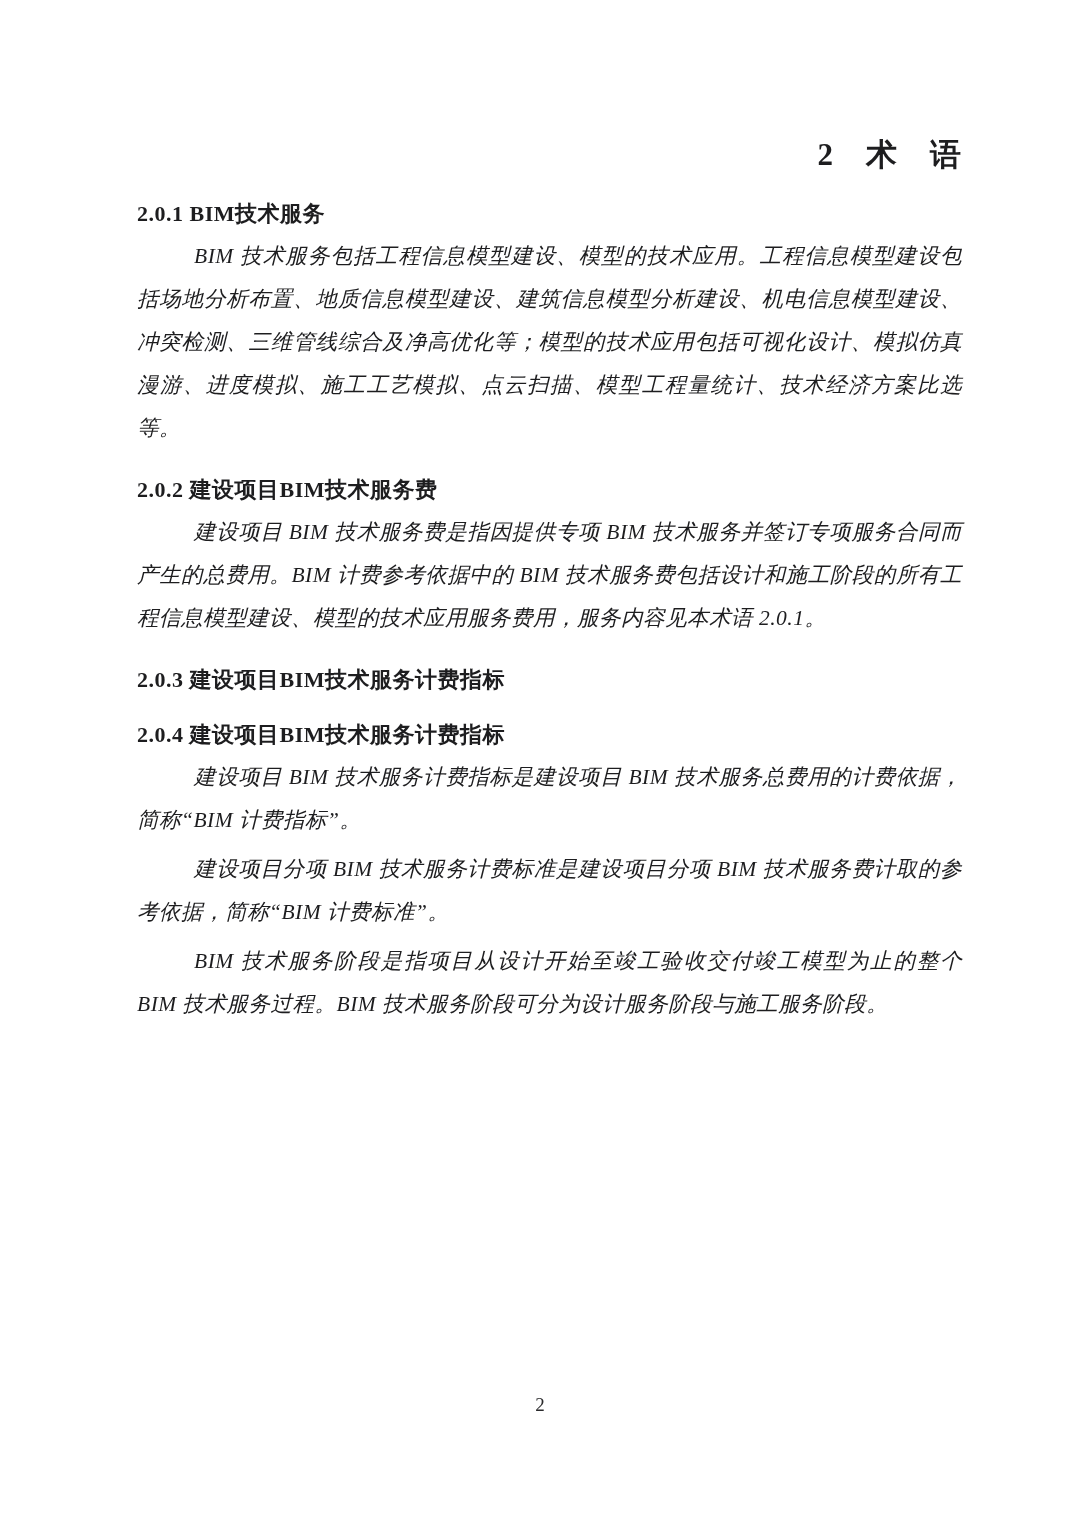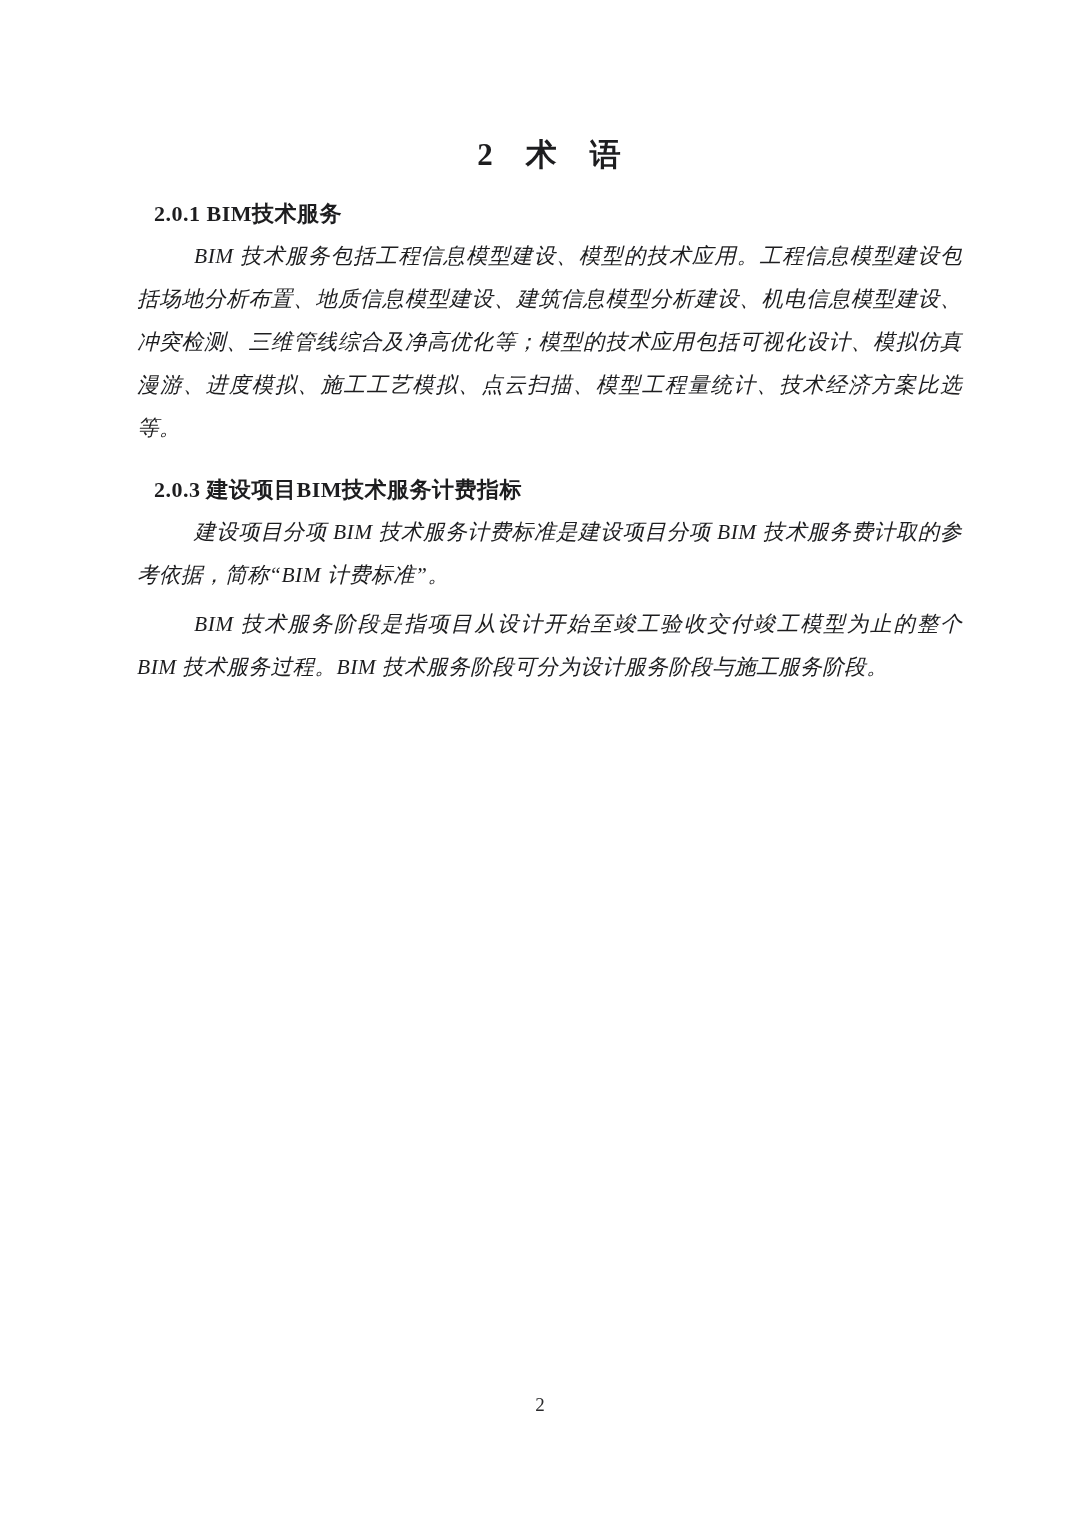--- a/index.html
+++ b/index.html
@@ -17,29 +17,29 @@
     overflow: hidden;
   }
   .content {
     position: absolute;
     left: 137px;
     top: 136px;
     width: 825px;
   }
   .doc-title {
     margin: 0;
-    text-align: center;
+    text-align: right;
     font-size: 31px;
     line-height: 38px;
     font-weight: bold;
     letter-spacing: 1px;
   }
   .term-section { margin: 0; }
   .term-heading {
-    margin: 25px 0 0 17px;
+    margin: 25px 0 0 0;
     font-size: 22px;
     line-height: 30px;
     font-weight: bold;
     letter-spacing: 0.5px;
   }
   .term-body {
     margin: 6px 0 0 0;
     font-size: 21.5px;
     line-height: 43px;
     text-align: justify;
@@ -64,25 +64,33 @@
 <div class="page">
   <div class="content">
 
     <h1 class="doc-title">2　术　语</h1>
 
     <div class="term-section">
       <h2 class="term-heading">2.0.1 BIM技术服务</h2>
       <p class="term-body">BIM 技术服务包括工程信息模型建设、模型的技术应用。工程信息模型建设包括场地分析布置、地质信息模型建设、建筑信息模型分析建设、机电信息模型建设、冲突检测、三维管线综合及净高优化等；模型的技术应用包括可视化设计、模拟仿真漫游、进度模拟、施工工艺模拟、点云扫描、模型工程量统计、技术经济方案比选等。</p>
     </div>
 
+    <div class="term-section">
+      <h2 class="term-heading">2.0.2 建设项目BIM技术服务费</h2>
+      <p class="term-body">建设项目 BIM 技术服务费是指因提供专项 BIM 技术服务并签订专项服务合同而产生的总费用。BIM 计费参考依据中的 BIM 技术服务费包括设计和施工阶段的所有工程信息模型建设、模型的技术应用服务费用，服务内容见本术语 2.0.1。</p>
+    </div>
 
     <div class="term-section">
       <h2 class="term-heading">2.0.3 建设项目BIM技术服务计费指标</h2>
     </div>
 
+    <div class="term-section">
+      <h2 class="term-heading">2.0.4 建设项目BIM技术服务计费指标</h2>
+      <p class="term-body">建设项目 BIM 技术服务计费指标是建设项目 BIM 技术服务总费用的计费依据，简称“BIM 计费指标”。</p>
+    </div>
 
     <div class="term-section">
       <p class="term-body">建设项目分项 BIM 技术服务计费标准是建设项目分项 BIM 技术服务费计取的参考依据，简称“BIM 计费标准”。</p>
     </div>
 
     <div class="term-section">
       <p class="term-body">BIM 技术服务阶段是指项目从设计开始至竣工验收交付竣工模型为止的整个 BIM 技术服务过程。BIM 技术服务阶段可分为设计服务阶段与施工服务阶段。</p>
     </div>
 
   </div>

